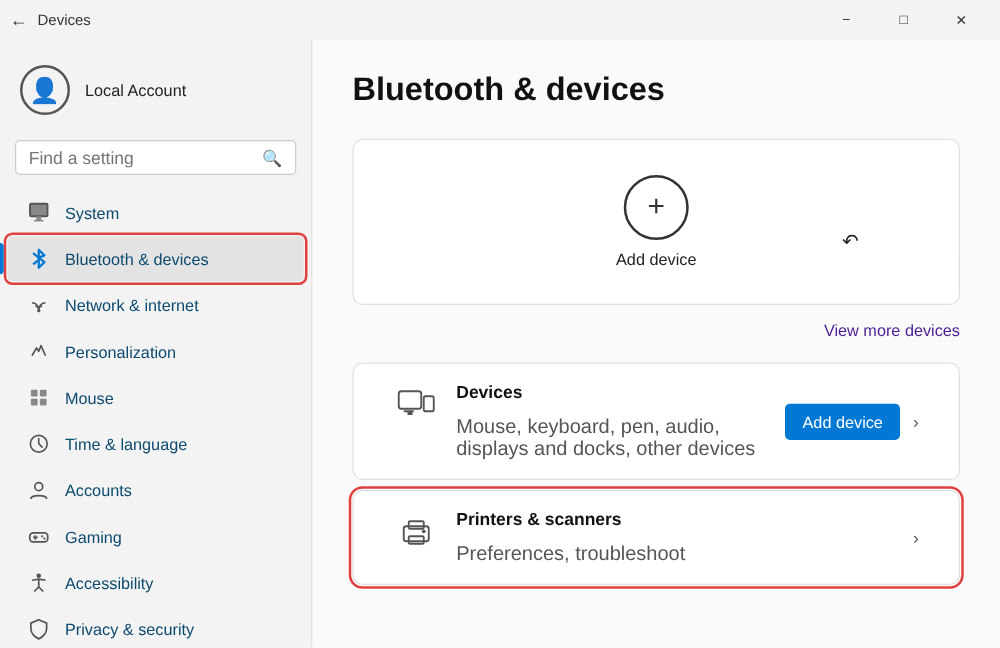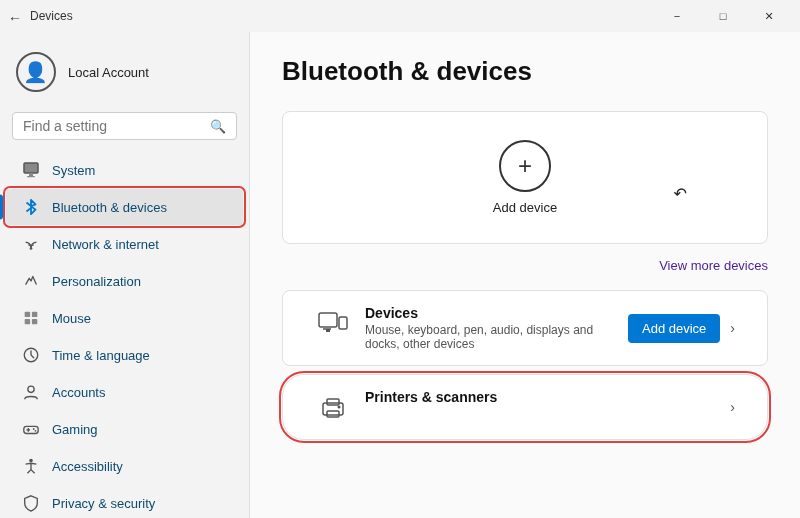--- a/index.html
+++ b/index.html
@@ -224,44 +224,43 @@
       border-radius: 8px;
       padding: 14px 32px;
       display: flex;
       gap: 14px;
       margin-bottom: 8px;
       position: relative;
     }
     .device-row.highlighted {
       outline: 2px solid #e04040;
       outline-offset: 1px;
-      border-radius: 22px;
     }
     .device-row-icon {
       font-size: 22px;
       color: #444;
       width: 36px;
       height: 36px;
       display: flex;
       align-items: center;
       justify-content: center;
       flex-shrink: 0;
     }
     .device-row-text {
       flex: 1;
     }
     .device-row-title {
       font-size: 14px;
       font-weight: 600;
       color: #111;
     }
     .device-row-subtitle {
-      font-size: 12px;
+      font-size: 16px;
       color: #555;
-      margin-top: 2px;
+      margin-top: 12px;
     }
     .device-row-actions {
       display: flex;
       align-items: center;
       gap: 10px;
     }
     .add-device-btn {
       background: #0078d4;
       color: white;
       border: none;
@@ -469,20 +468,21 @@
       <div class="device-row-icon">
         <svg width="32" height="28" viewBox="0 0 32 28" fill="none">
           <rect x="6" y="10" width="20" height="12" rx="2" stroke="#555" stroke-width="1.5"></rect>
           <rect x="10" y="6" width="12" height="6" rx="1" stroke="#555" stroke-width="1.5"></rect>
           <rect x="10" y="18" width="12" height="6" rx="1" stroke="#555" stroke-width="1.5"></rect>
           <circle cx="22" cy="14" r="1.5" fill="#555"></circle>
         </svg>
       </div>
       <div class="device-row-text">
         <div class="device-row-title">Printers &amp; scanners</div>
+        <div class="device-row-subtitle">Preferences, troubleshoot</div>
       </div>
       <div class="device-row-actions">
         <span class="chevron-right">›</span>
       </div>
     </div>
 
   </div>
 </div>
 
 </body></html>

